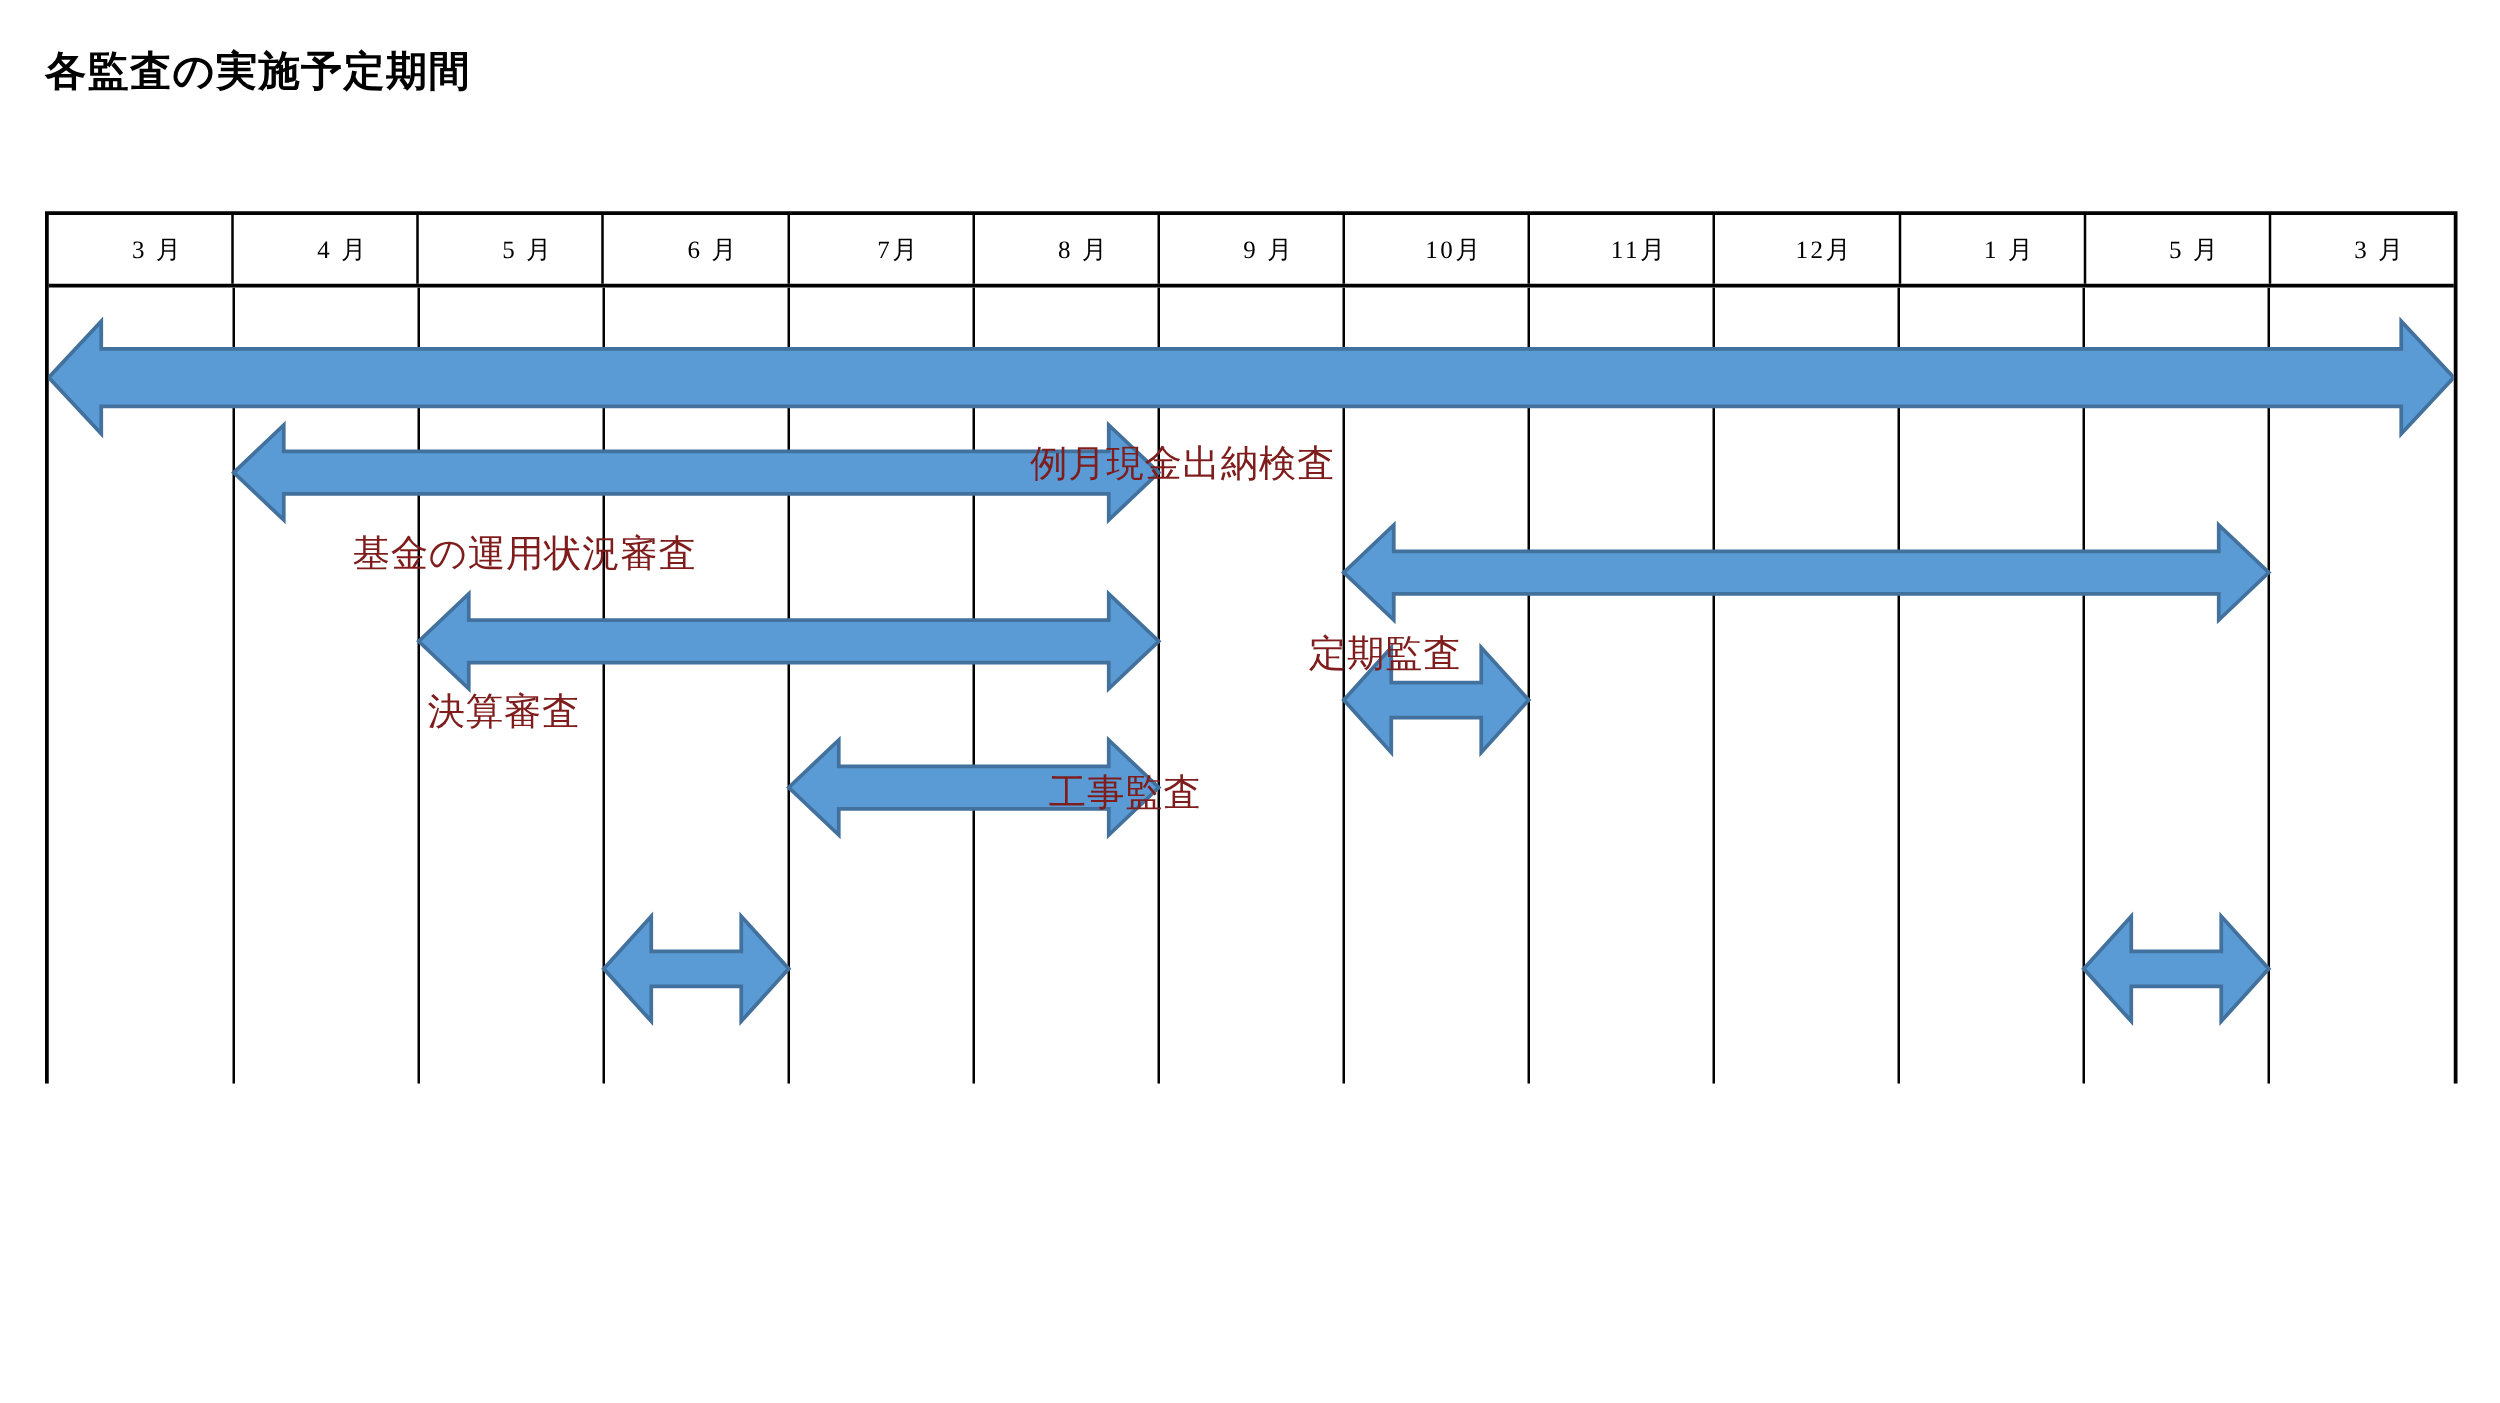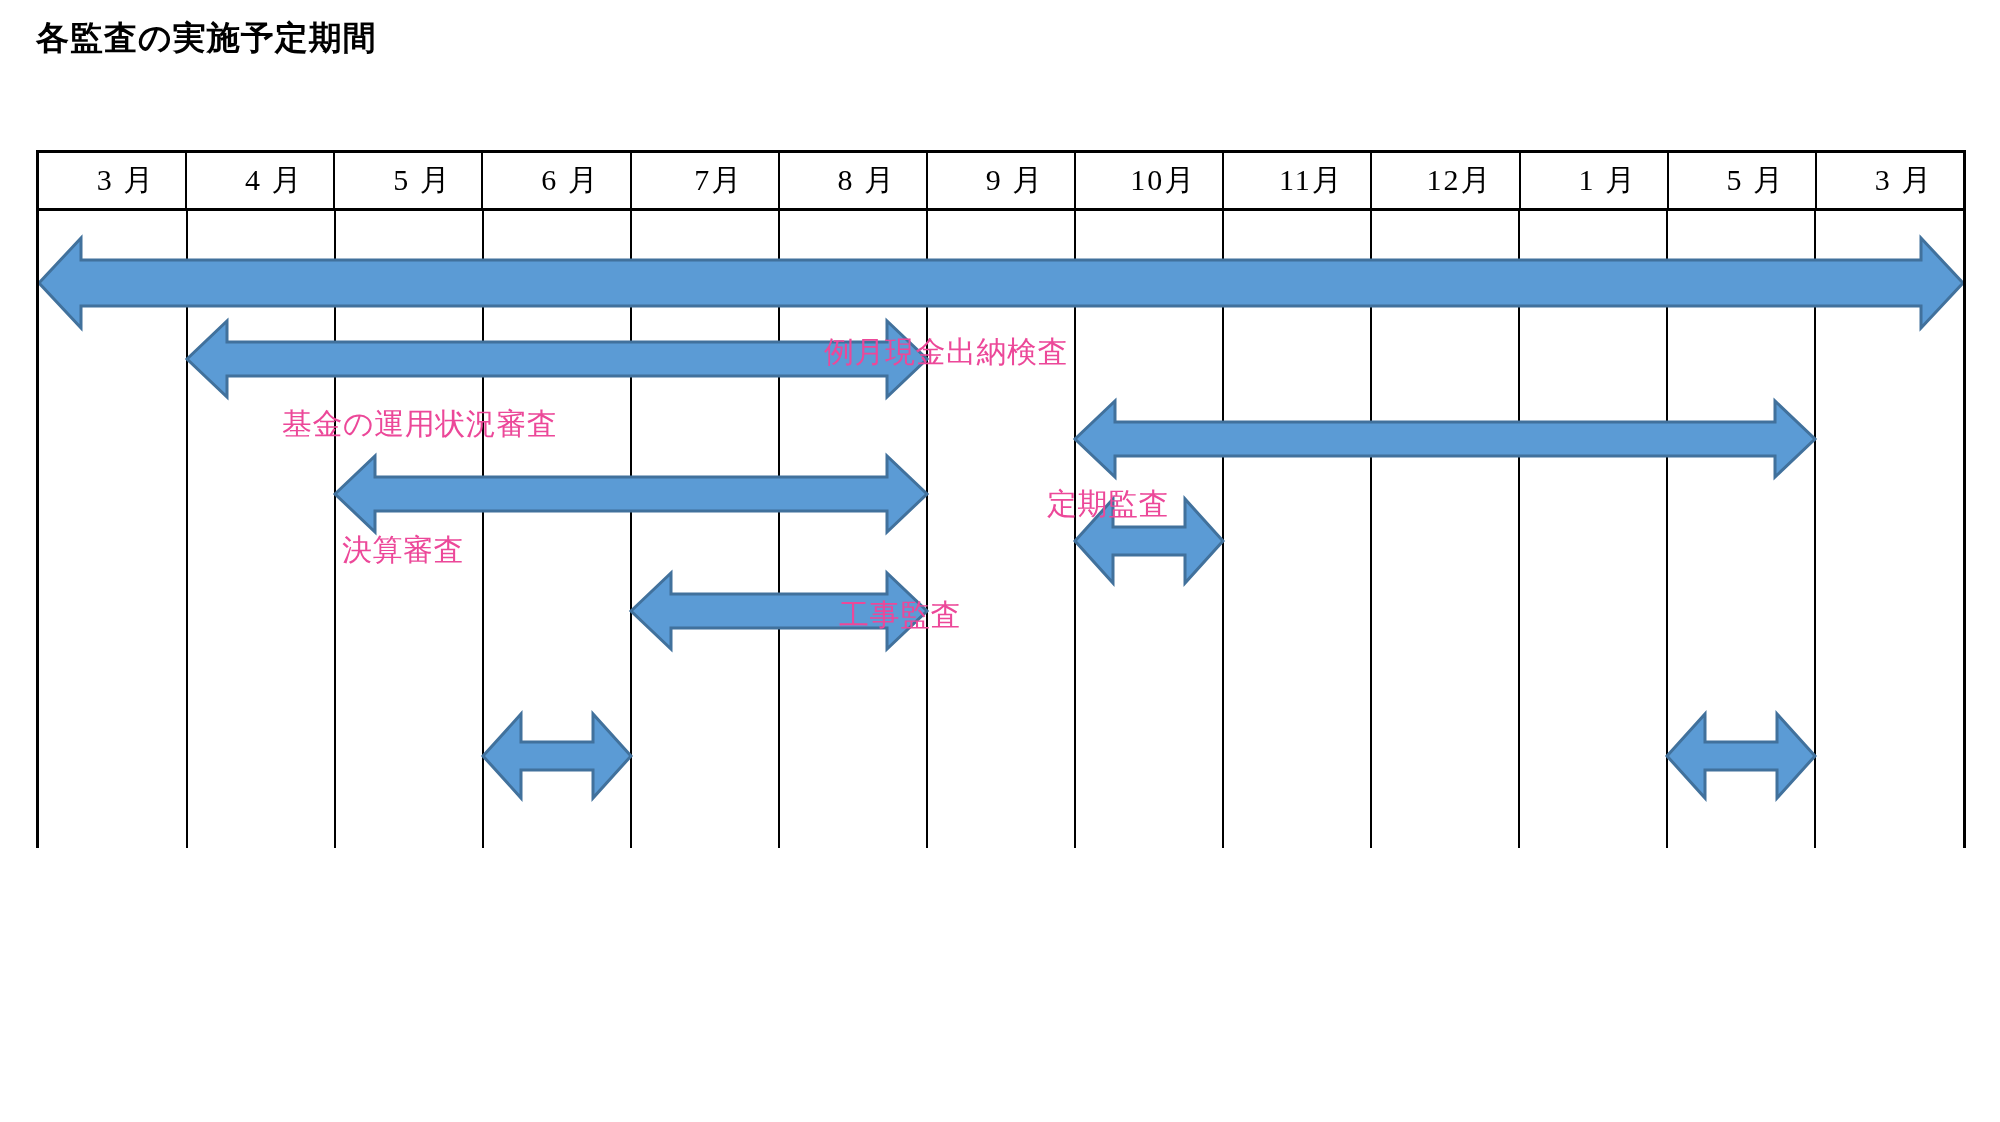--- a/index.html
+++ b/index.html
@@ -11,20 +11,21 @@
   body {
     font-family: "Liberation Sans", "DejaVu Sans", sans-serif;
     color: #000000;
   }
   #page {
     position: relative;
     width: 2000px;
     height: 848px;
     background: #ffffff;
     overflow: hidden;
+    margin-top: 19px;
   }
 
   
   #chart-title {
     position: absolute;
     left: 36px;
     top: 16px;
     font-size: 33px;
     font-weight: bold;
     letter-spacing: 1px;
@@ -55,21 +56,21 @@
     border-bottom: 3px solid #000000;
     display: flex;
   }
   .month-cell {
     flex: 1 1 0;
     box-sizing: border-box;
     border-right: 2px solid #000000;
     display: flex;
     align-items: center;
     justify-content: center;
-    font-size: 30px;
+    font-size: 20px;
     font-family: "Liberation Serif", "DejaVu Serif", serif;
     letter-spacing: 2px;
     color: #000000;
     white-space: nowrap;
     padding-left: 28px;
   }
   .month-cell:last-child { border-right: none; }
 
   
   #grid-body {
@@ -93,21 +94,21 @@
     position: absolute;
     display: block;
   }
   .arrow svg { display: block; width: 100%; height: 100%; overflow: visible; }
 
   
   .task-label {
     position: absolute;
     font-size: 30px;
     font-family: Liberation Mono, monospace;
-    color: #ec4899;
+    color: #7f1d1d;
     white-space: nowrap;
     letter-spacing: 0.5px;
   }
 </style>
 </head>
 <body>
 
 <div id="page">
 
   <div id="chart-title">各監査の実施予定期間</div>

